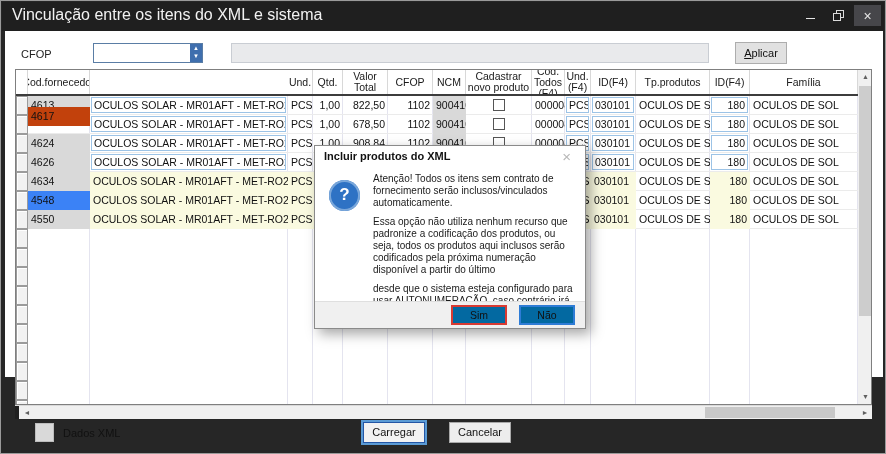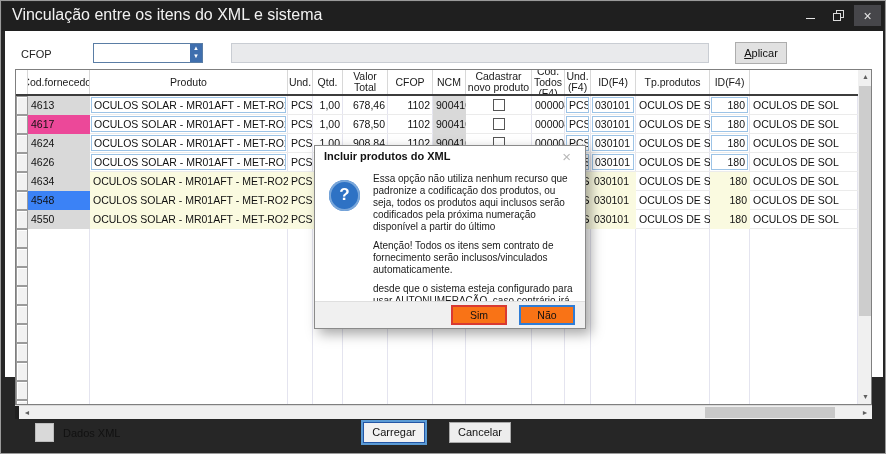--- a/index.html
+++ b/index.html
@@ -63,21 +63,21 @@
 
   
   #dialog{position:absolute;left:309px;top:114px;width:272px;height:184px;background:#fff;border:1px solid #8a8a8a;box-shadow:5px 5px 12px rgba(0,0,0,.35);z-index:20;}
   #dlg-titlebar{position:absolute;left:0;top:0;right:8px;height:21px;background:#fff;}
   #dlg-title{position:absolute;left:9px;top:4px;font-size:11px;font-weight:bold;color:#111;}
   #dlg-close{position:absolute;right:6px;top:2px;font-size:15px;color:#b8b8b8;cursor:default;}
   #dlg-icon{position:absolute;left:14px;top:34px;width:31px;height:31px;border-radius:50%;background:#2e72c4;box-shadow:inset 0 0 0 2px #7aa7da;color:#fff;font-size:17px;font-weight:bold;text-align:center;line-height:30px;}
   #dlg-text{position:absolute;left:58px;top:27px;width:202px;font-size:10px;line-height:12px;color:#1a1a1a;}
   #dlg-text p{margin:0 0 7px 0;}
   #dlg-footer{position:absolute;left:0;bottom:0;right:0;height:27px;background:#f0f0f0;border-top:1px solid #dfdfdf;}
-  .dlg-btn{position:absolute;top:3px;width:56px;height:20px;background:#f97316;font-size:10.5px;color:#111;text-align:center;line-height:17px;cursor:default;}
+  .dlg-btn{position:absolute;top:3px;width:56px;height:20px;background:#0369a1;font-size:10.5px;color:#111;text-align:center;line-height:17px;cursor:default;}
   #yes-btn{right:78px;border:2px solid #d93a32;}
   #no-btn{right:10px;border:2px solid #2e7cd6;}
 </style>
 </head>
 <body>
 
 <div id="window">
 
   <div id="titlebar">
     <div id="title">Vinculação entre os itens do XML e sistema</div>
@@ -100,32 +100,32 @@
     <div id="cfop-label">CFOP</div>
     <div id="cfop-input"></div>
     <div id="cfop-spinner">▲<br>▼</div>
     <div id="filter-input"></div>
     <div id="apply-btn"><span class="mn">A</span><span>plicar</span></div>
 
     <div id="grid">
       <div id="gridhead">
           <div class="hcell" style="left: 0px; width: 12px;"></div>
           <div class="hcell" style="left: 12px; width: 62px;">Cod.fornecedor</div>
-          <div class="hcell" style="left: 74px; width: 198px;">Produto</div>
           <div class="hcell" style="left: 272px; width: 25px;">Und.</div>
           <div class="hcell" style="left: 297px; width: 30px;">Qtd.</div>
           <div class="hcell" style="left: 327px; width: 45px;">Valor Total</div>
           <div class="hcell" style="left: 372px; width: 45px;">CFOP</div>
           <div class="hcell" style="left: 417px; width: 33px;">NCM</div>
           <div class="hcell" style="left: 450px; width: 66px;">Cadastrar novo produto</div>
           <div class="hcell" style="left: 516px; width: 33px;">Cod. Todos (F4)</div>
           <div class="hcell" style="left: 549px; width: 26px;">Und. (F4)</div>
           <div class="hcell" style="left: 575px; width: 45px;">ID(F4)</div>
           <div class="hcell" style="left: 620px; width: 74px;">Tp.produtos</div>
           <div class="hcell" style="left: 694px; width: 40px;">ID(F4)</div>
+          <div class="hcell" style="left: 734px; width: 108px;">Família</div>
         </div>
       <div id="gridbody">
           <div class="vline" style="left: 11px;"></div>
           <div class="vline" style="left: 73px;"></div>
           <div class="vline" style="left: 271px;"></div>
           <div class="vline" style="left: 296px;"></div>
           <div class="vline" style="left: 326px;"></div>
           <div class="vline" style="left: 371px;"></div>
           <div class="vline" style="left: 416px;"></div>
           <div class="vline" style="left: 449px;"></div>
@@ -151,32 +151,32 @@
           <div class="ind" style="top: 228px;"></div>
           <div class="ind" style="top: 247px;"></div>
           <div class="ind" style="top: 266px;"></div>
           <div class="ind" style="top: 285px;"></div>
           <div class="ind" style="top: 304px;"></div>
           <div class="hline" style="top: 18px;"></div>
           <div class="cell" style="left: 12px; width: 62px; top: 0px; background: rgb(217, 217, 217);">4613</div>
           <div class="cellbox" style="left: 75px; width: 195px; top: 0px;">OCULOS SOLAR - MR01AFT - MET-RO2FLAT-BLACK &amp;</div>
           <div class="cell" style="left: 272px; width: 25px; top: 0px;">PCS</div>
           <div class="cell right" style="left: 297px; width: 30px; top: 0px;">1,00</div>
-          <div class="cell right" style="left: 327px; width: 45px; top: 0px;">678,46</div>
+          <div class="cell right" style="left: 327px; width: 45px; top: 0px;">822,50</div>
           <div class="cell right" style="left: 372px; width: 45px; top: 0px;">1102</div>
           <div class="cell" style="left: 417px; width: 33px; top: 0px; background: rgb(217, 217, 217);">90041000</div>
           <div class="chk" style="left: 477px; top: 0px;"></div>
           <div class="cell" style="left: 516px; width: 33px; top: 0px;">000008</div>
           <div class="cellbox" style="left: 550px; width: 23px; top: 0px;">PCS</div>
           <div class="cellbox" style="left: 576px; width: 42px; top: 0px;">030101</div>
           <div class="cell" style="left: 620px; width: 74px; top: 0px;">OCULOS DE SOL</div>
           <div class="cellbox right" style="left: 695px; width: 37px; top: 0px;">180</div>
           <div class="cell" style="left: 734px; width: 108px; top: 0px;">OCULOS DE SOL</div>
           <div class="hline" style="top: 37px;"></div>
-          <div class="cell" style="left: 12px; width: 62px; top: 19px; background: #ec4899;">4617</div>
+          <div class="cell" style="left: 12px; width: 62px; top: 11px; background: #c2410c;">4617</div>
           <div class="cellbox" style="left: 75px; width: 195px; top: 19px;">OCULOS SOLAR - MR01AFT - MET-RO2FLAT-BLACK &amp;</div>
           <div class="cell" style="left: 272px; width: 25px; top: 19px;">PCS</div>
           <div class="cell right" style="left: 297px; width: 30px; top: 19px;">1,00</div>
           <div class="cell right" style="left: 327px; width: 45px; top: 19px;">678,50</div>
           <div class="cell right" style="left: 372px; width: 45px; top: 19px;">1102</div>
           <div class="cell" style="left: 417px; width: 33px; top: 19px; background: rgb(217, 217, 217);">90041000</div>
           <div class="chk" style="left: 477px; top: 19px;"></div>
           <div class="cell" style="left: 516px; width: 33px; top: 19px;">000008</div>
           <div class="cellbox" style="left: 550px; width: 23px; top: 19px;">PCS</div>
           <div class="cellbox" style="left: 576px; width: 42px; top: 19px;">030101</div>
@@ -275,22 +275,22 @@
     <div class="btn" id="load-btn">Carregar</div>
     <div class="btn" id="cancel-btn">Cancelar</div>
 
     <div id="dialog">
       <div id="dlg-titlebar">
         <div id="dlg-title">Incluir produtos do XML</div>
         <div id="dlg-close">×</div>
       </div>
       <div id="dlg-icon">?</div>
       <div id="dlg-text">
+        <p>Atenção! Todos os itens sem contrato de fornecimento serão inclusos/vinculados automaticamente.</p>
         <p>Essa opção não utiliza nenhum recurso que padronize a codificação dos produtos, ou seja, todos os produtos aqui inclusos serão codificados pela próxima numeração disponível a partir do último</p>
-        <p>Atenção! Todos os itens sem contrato de fornecimento serão inclusos/vinculados automaticamente.</p>
         <p>desde que o sistema esteja configurado para usar AUTONUMERAÇÃO, caso contrário irá utilizar os códigos digitados na grade acima.</p>
       </div>
       <div id="dlg-footer">
         <div class="dlg-btn" id="yes-btn">Sim</div>
         <div class="dlg-btn" id="no-btn">Não</div>
       </div>
     </div>
 
   </div>
 </div>

